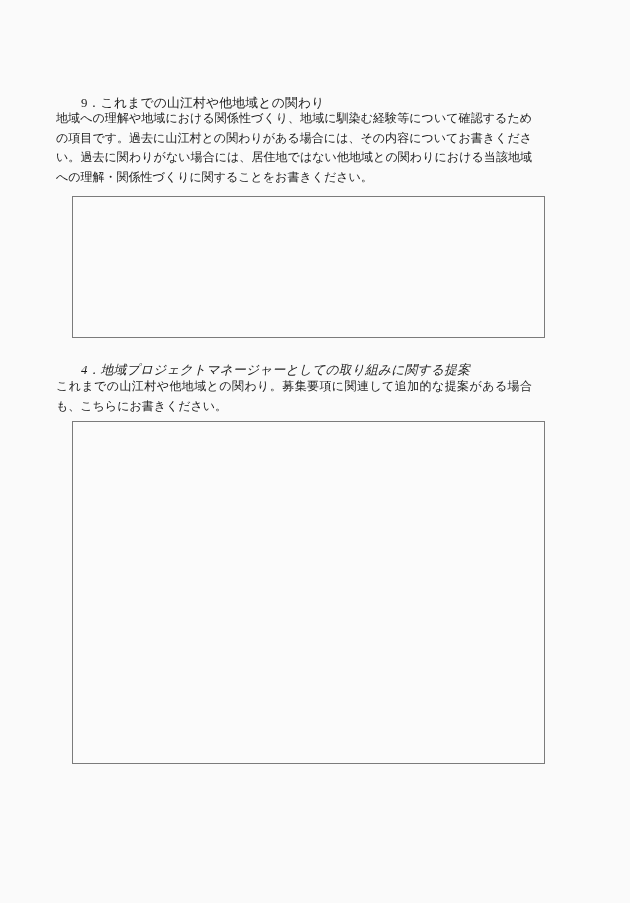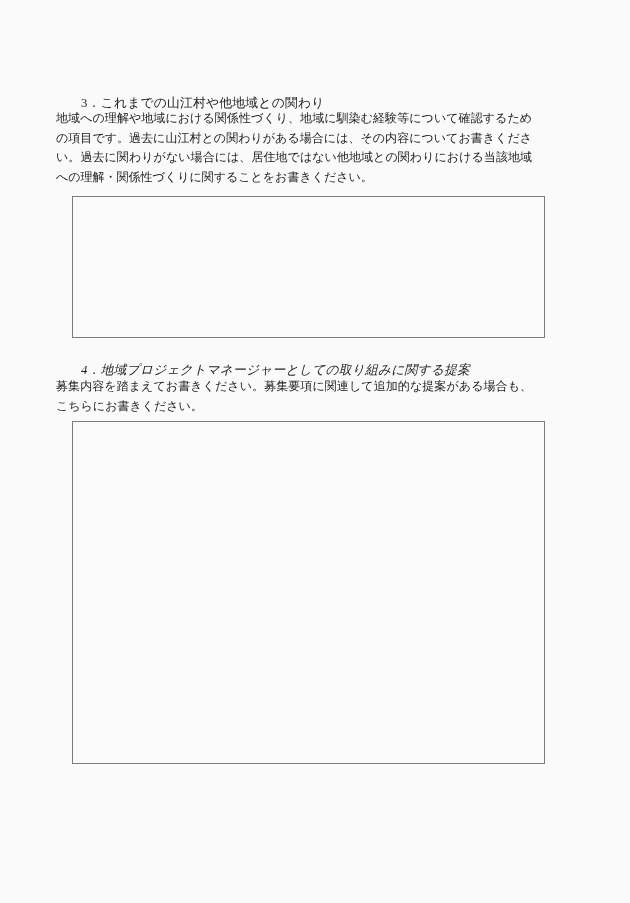--- a/index.html
+++ b/index.html
@@ -48,25 +48,25 @@
     padding: 4px 6px;
   }
   #answer-box-3 { top: 196px; height: 142px; }
   #answer-box-4 { top: 421px; height: 343px; }
 </style>
 </head>
 <body>
 
 <div class="page">
 
-  <div class="section-heading" id="heading-3">3．これまでの山江村や他地域との関わり</div>
+  <div class="section-heading" id="heading-3">9．これまでの山江村や他地域との関わり</div>
 
   <div class="section-desc" id="desc-3">地域への理解や地域における関係性づくり、地域に馴染む経験等について確認するための項目です。過去に山江村との関わりがある場合には、その内容についてお書きください。過去に関わりがない場合には、居住地ではない他地域との関わりにおける当該地域への理解・関係性づくりに関することをお書きください。</div>
 
   <div class="answer-box" id="answer-box-3"></div>
 
   <div class="section-heading" id="heading-4">4．地域プロジェクトマネージャーとしての取り組みに関する提案</div>
 
-  <div class="section-desc" id="desc-4">募集内容を踏まえてお書きください。募集要項に関連して追加的な提案がある場合も、こちらにお書きください。</div>
+  <div class="section-desc" id="desc-4">これまでの山江村や他地域との関わり。募集要項に関連して追加的な提案がある場合も、こちらにお書きください。</div>
 
   <div class="answer-box" id="answer-box-4"></div>
 
 </div>
 
 </body></html>

